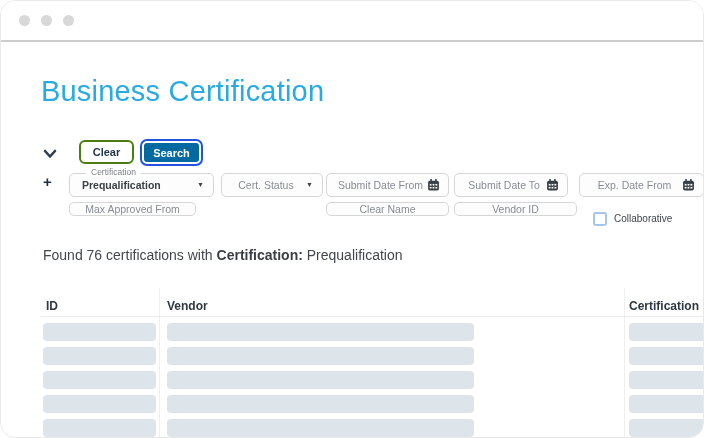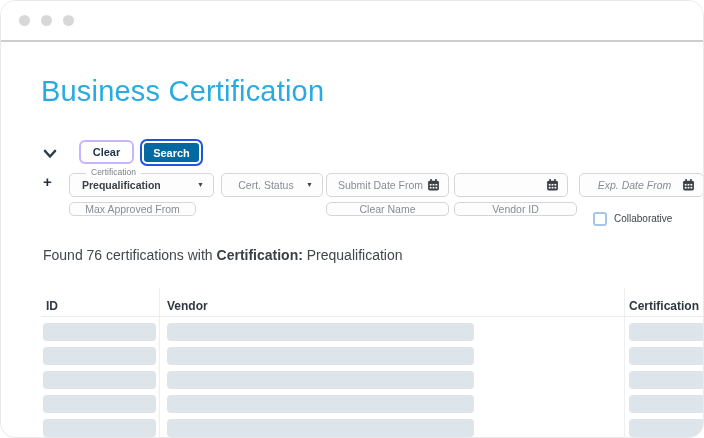--- a/index.html
+++ b/index.html
@@ -23,21 +23,21 @@
   
   .page-title {
     position:absolute; left:40px; top:74px;
     font-size:29px; font-weight:500; color:#29abe2; letter-spacing:0.2px;
   }
 
   
   .collapse-icon { position:absolute; left:42px; top:144px; width:14px; height:10px; cursor:pointer; }
   .btn-clear {
     position:absolute; left:78px; top:139px; width:55px; height:24px;
-    background:#fff; border:2px solid #c4b5fd; border-radius:6px;
+    background:#fff; border:2px solid #4d7c0f; border-radius:6px;
     color:#22364a; font-size:11px; font-weight:bold;
     display:flex; align-items:center; justify-content:center; cursor:pointer;
     font-family:inherit;
   }
   .btn-search {
     position:absolute; left:141px; top:140px; width:59px; height:23px;
     background:#0369a1; border:2px solid #ffffff; border-radius:5px;
     box-shadow:0 0 0 2px #2353de;
     color:#fff; font-size:11px; font-weight:bold;
     display:flex; align-items:center; justify-content:center; cursor:pointer;
@@ -148,38 +148,39 @@
             <rect x="15.6" y="10" width="3.4" height="3"></rect>
             <rect x="5" y="15.5" width="3.4" height="3"></rect>
             <rect x="10.3" y="15.5" width="3.4" height="3"></rect>
             <rect x="15.6" y="15.5" width="3.4" height="3"></rect>
           </g>
         </svg>
     </span>
   </div>
 
   <div class="field" style="left:453px;width:114px;">
+    <span class="ph with-icon" style="padding-right:20px;">Submit Date To</span>
     <span class="cal">
       <svg width="13" height="13" viewBox="0 0 24 24">
           <rect x="2" y="4" width="20" height="18" rx="3" fill="#3a4046"></rect>
           <rect x="6" y="1" width="3" height="5" rx="1" fill="#3a4046"></rect>
           <rect x="15" y="1" width="3" height="5" rx="1" fill="#3a4046"></rect>
           <g fill="#ffffff">
             <rect x="5" y="10" width="3.4" height="3"></rect>
             <rect x="10.3" y="10" width="3.4" height="3"></rect>
             <rect x="15.6" y="10" width="3.4" height="3"></rect>
             <rect x="5" y="15.5" width="3.4" height="3"></rect>
             <rect x="10.3" y="15.5" width="3.4" height="3"></rect>
             <rect x="15.6" y="15.5" width="3.4" height="3"></rect>
           </g>
         </svg>
     </span>
   </div>
 
-  <div class="field" style="left:578px;width:125px;font-style:italic;">
+  <div class="field" style="left:578px;width:125px;">
     <span class="ph with-icon" style="padding-right:20px;">Exp. Date From</span>
     <span class="cal">
       <svg width="13" height="13" viewBox="0 0 24 24">
           <rect x="2" y="4" width="20" height="18" rx="3" fill="#3a4046"></rect>
           <rect x="6" y="1" width="3" height="5" rx="1" fill="#3a4046"></rect>
           <rect x="15" y="1" width="3" height="5" rx="1" fill="#3a4046"></rect>
           <g fill="#ffffff">
             <rect x="5" y="10" width="3.4" height="3"></rect>
             <rect x="10.3" y="10" width="3.4" height="3"></rect>
             <rect x="15.6" y="10" width="3.4" height="3"></rect>

